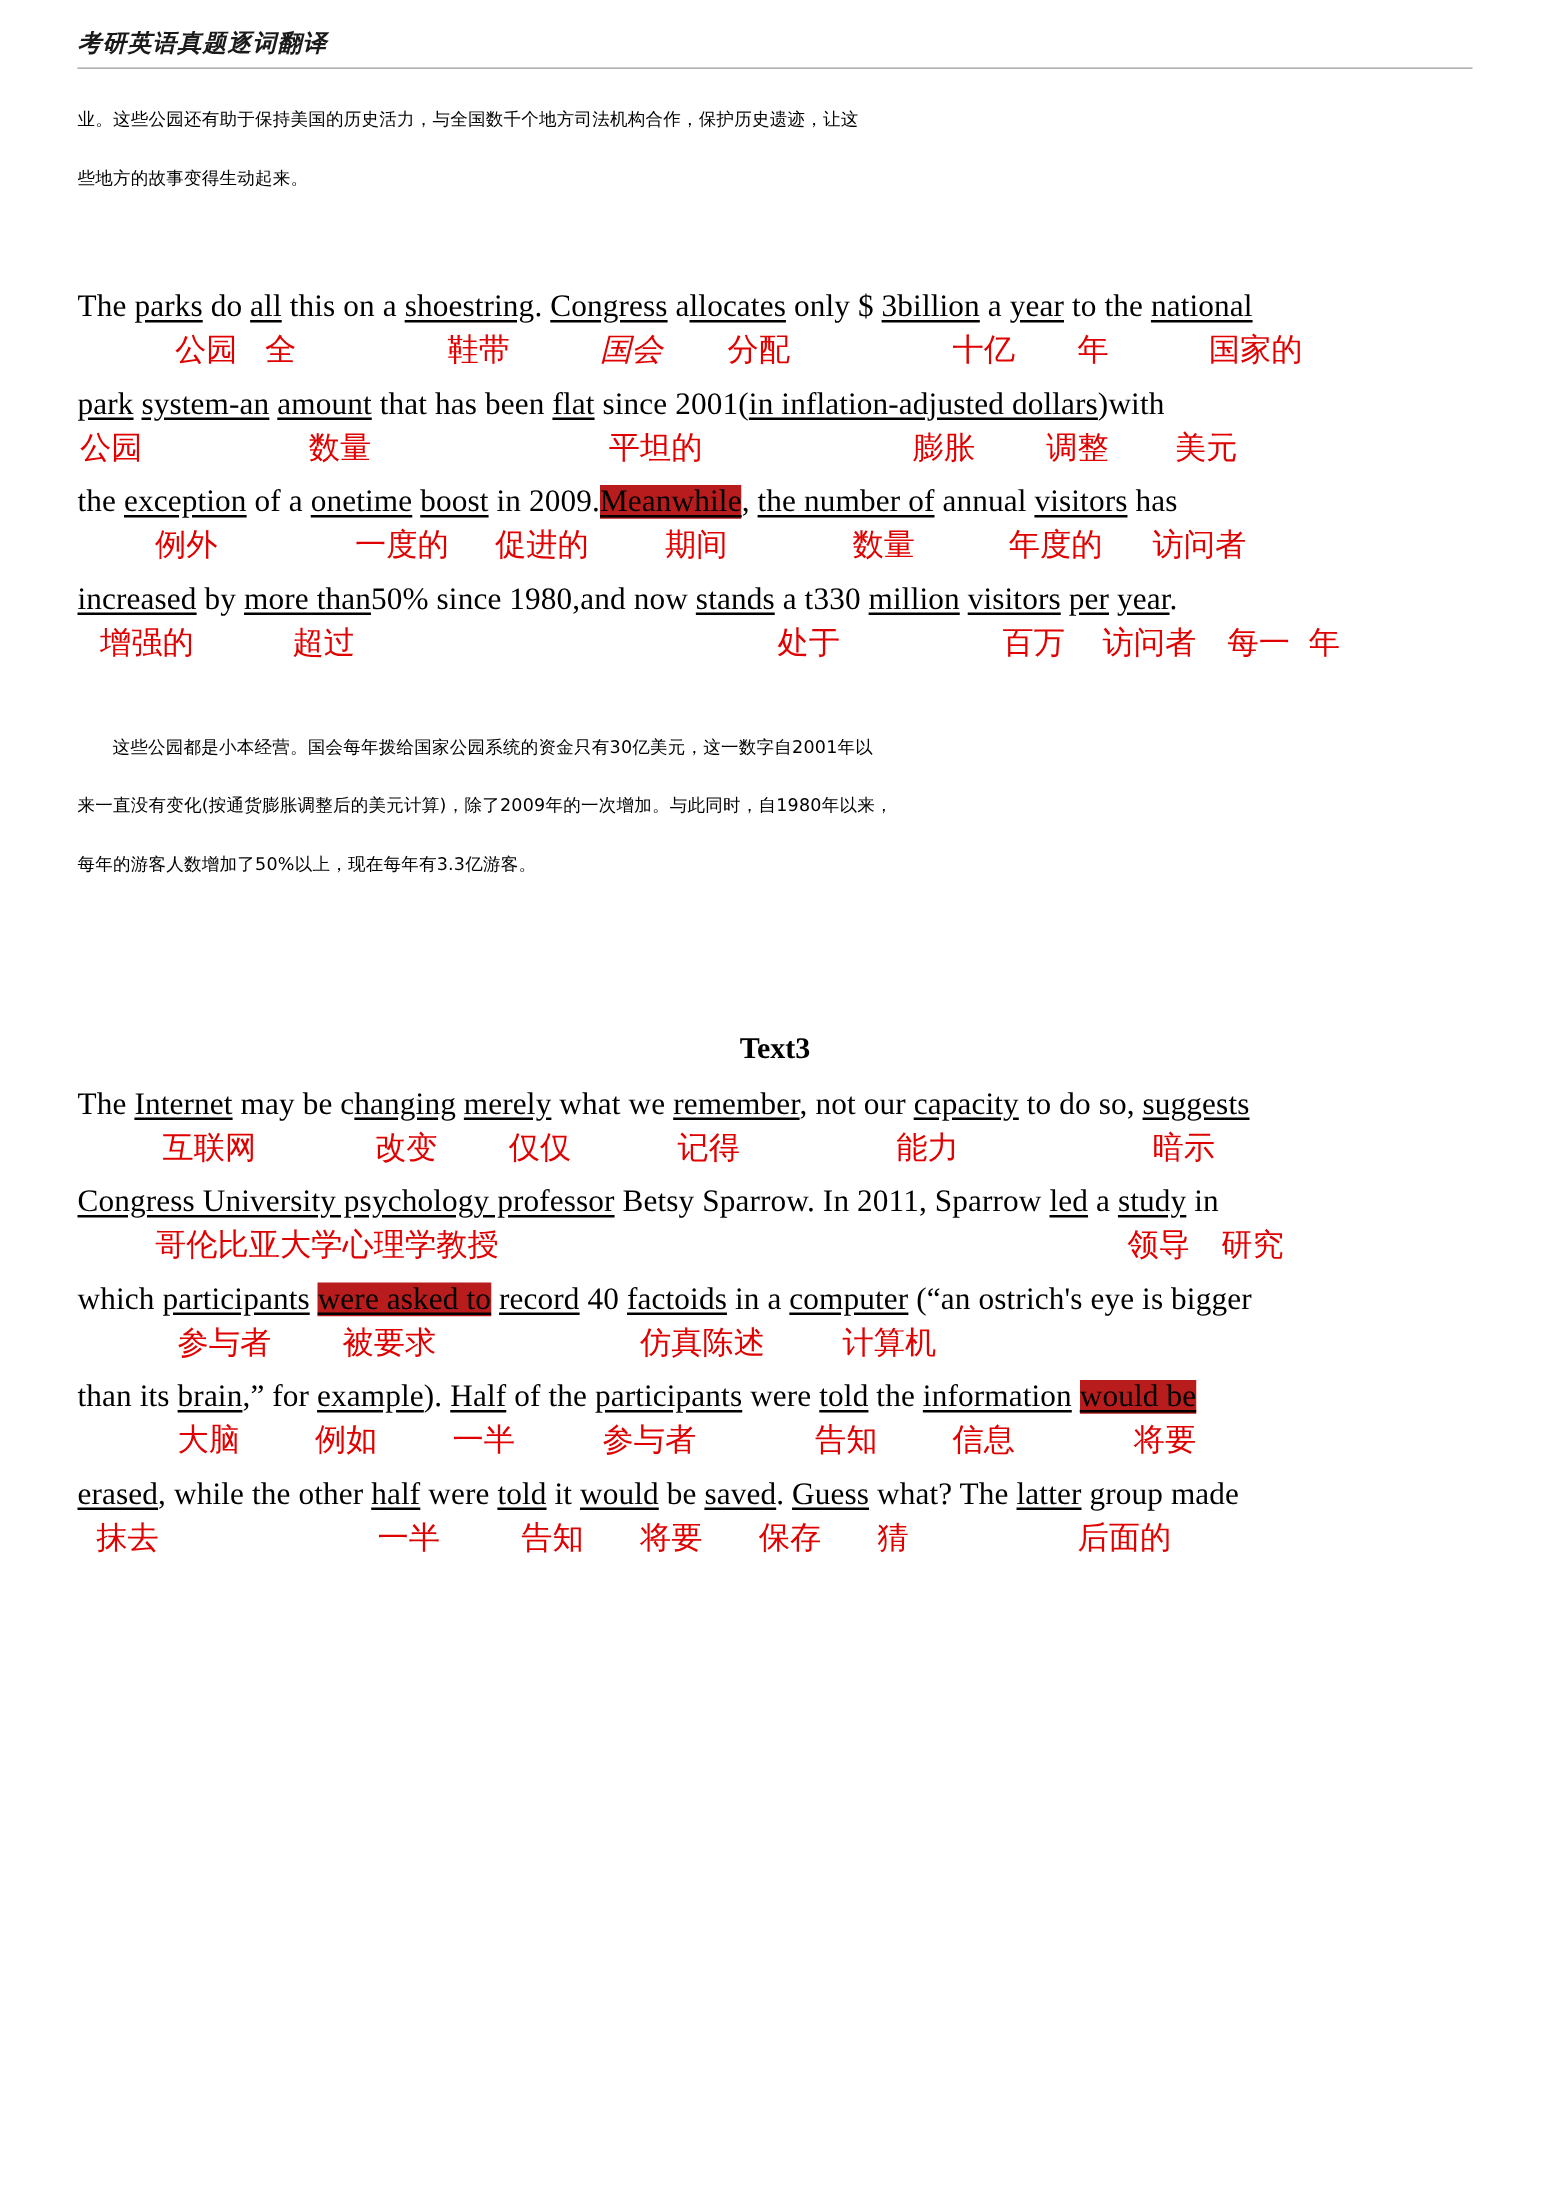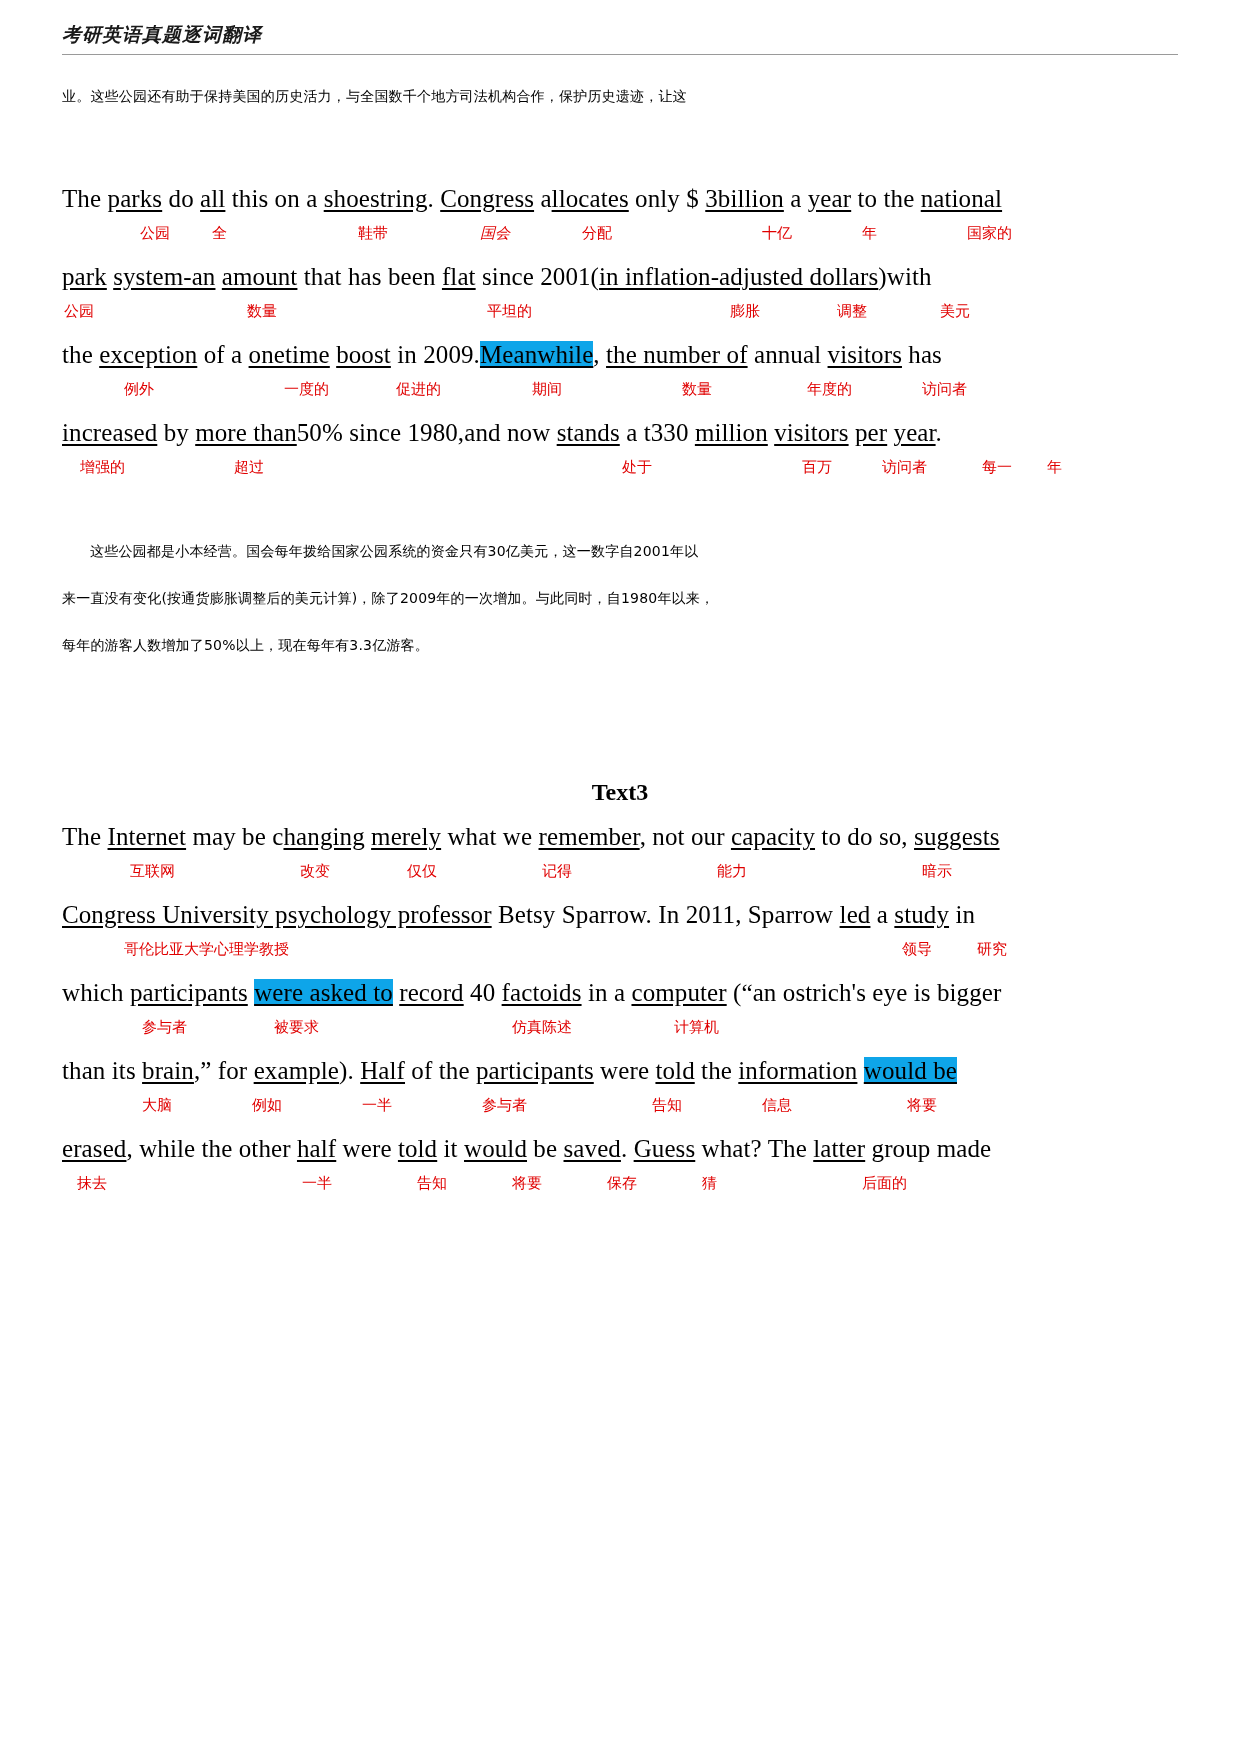--- a/index.html
+++ b/index.html
@@ -63,39 +63,39 @@
   .en-line {
     font-family: "Liberation Serif", "DejaVu Serif", serif;
     font-size: 25px;
     line-height: 34px;
     color: #000000;
     white-space: nowrap;
     letter-spacing: 0.1px;
   }
   .u { text-decoration: underline; text-underline-offset: 3px; }
   .hl {
-    background: #0ea5e9;
+    background: #b91c1c;
   }
   .hl.u { text-decoration: underline; text-underline-offset: 3px; }
 
   
   .gloss-row {
     position: relative;
     height: 44px;
     font-family: "DejaVu Sans", "Liberation Sans", sans-serif;
     font-size: 19px;
     color: #e00000;
     white-space: nowrap;
   }
   .gloss {
     position: absolute;
     top: 6px;
     color: #e00000;
     font-family: "DejaVu Sans", "Liberation Sans", sans-serif;
-    font-size: 15px;
+    font-size: 25px;
     line-height: 22px;
     white-space: nowrap;
   }
 
   .block { margin-bottom: 0; }
   .spacer-lg { height: 62px; }
   .spacer-md { height: 34px; }
   .spacer-xl { height: 110px; }
 
   .section-title {
@@ -113,20 +113,21 @@
 <div class="page">
 
   <div class="header">
     <div class="header-title">考研英语真题逐词翻译</div>
   </div>
 
   <div class="content">
 
     <div class="block">
       <p class="cn-para">业。这些公园还有助于保持美国的历史活力，与全国数千个地方司法机构合作，保护历史遗迹，让这</p>
+      <p class="cn-para">些地方的故事变得生动起来。</p>
     </div>
 
     <div class="spacer-lg"></div>
 
     <div class="block" id="t2-interlinear">
         <div class="en-line"><span>The </span><span class="u">parks</span><span> do </span><span class="u">all</span><span> this on a </span><span class="u">shoestring</span><span>. </span><span class="u">Congress</span><span> a</span><span class="u">llocates</span><span> only $ </span><span class="u">3billion</span><span> a </span><span class="u">year</span><span> to the </span><span class="u">national</span></div>
         <div class="gloss-row">
           <span class="gloss" style="left: 78px;">公园</span>
           <span class="gloss" style="left: 150px;">全</span>
           <span class="gloss" style="left: 296px;">鞋带</span>

